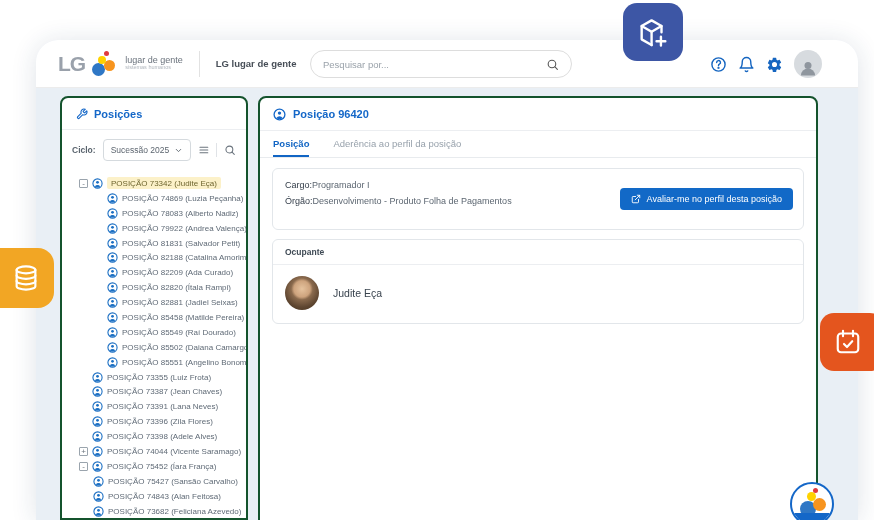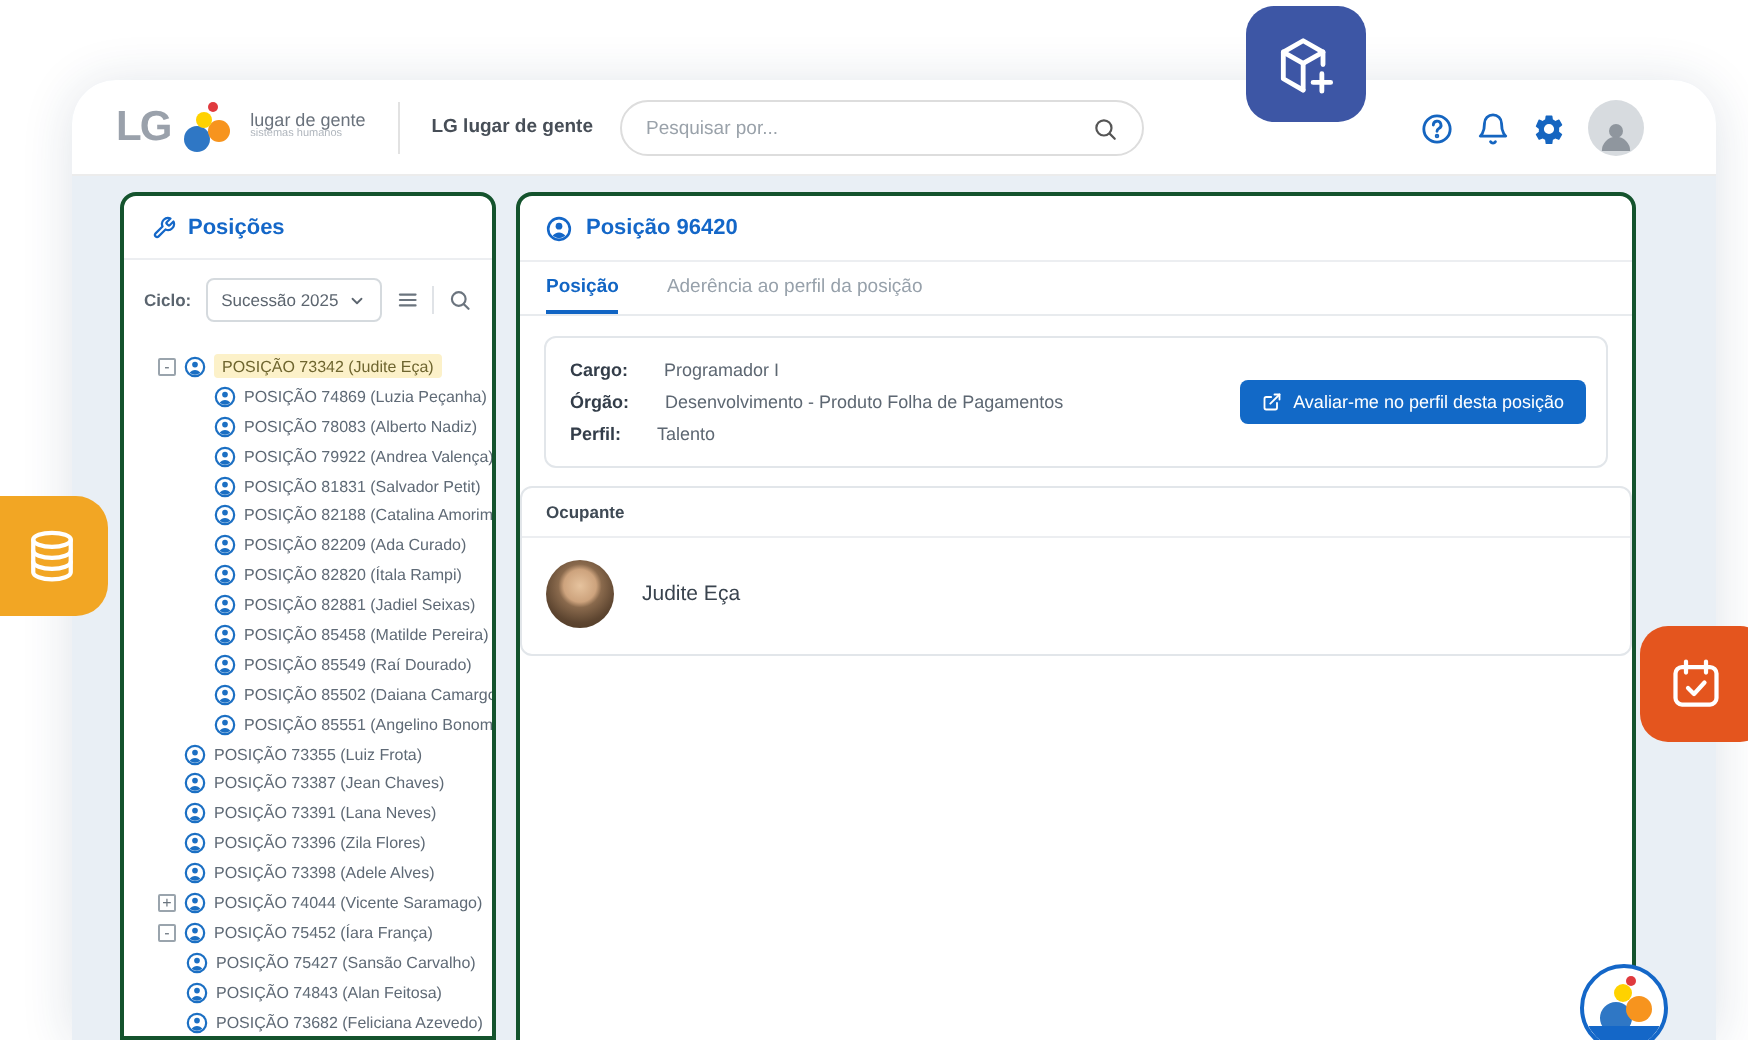--- a/index.html
+++ b/index.html
@@ -98,30 +98,30 @@
   .main-header .node-icon { width:13px; height:13px; margin:0; color:#1467c8; }
   .main-title { font-size:11px; font-weight:bold; color:#1467c8; }
   .tabs { display:flex; gap:24px; padding:0 13px; border-bottom:1px solid #e8ebee; height:27px; }
   .tab { font-size:9.5px; display:flex; align-items:center; cursor:pointer; color:#97a1ab; border-bottom:2px solid transparent; }
   .tab.active { color:#1165c4; font-weight:bold; border-bottom-color:#1165c4; }
   .details-box {
     position:relative; margin:10px 12px 9px; border:1px solid #e2e6ea; border-radius:6px;
     padding:8px 12px; min-height:62px;
   }
   .field-row { font-size:9px; line-height:16px; white-space:nowrap; }
-  .field-label { font-weight:bold; color:#333d49; margin-right:18px; }
+  .field-label { font-weight:normal; color:#333d49; margin-right:0; }
   .field-value { color:#5d6772; }
   .evaluate-btn {
     position:absolute; right:10px; top:50%; transform:translateY(-50%);
     background:#1269c7; color:#fff; border:none; border-radius:4px;
     font-size:9px; font-family:"Liberation Sans", sans-serif;
     padding:6px 11px; display:flex; align-items:flex-start; gap:6px; cursor:pointer;
   }
   .evaluate-btn svg { width:10px; height:10px; }
-  .occupant-box { margin:0 0; border:1px solid #e2e6ea; border-radius:6px; }
+  .occupant-box { margin:0 12px; border:1px solid #e2e6ea; border-radius:6px; }
   .occupant-header {
     font-size:8.5px; font-weight:bold; color:#3f4a55; padding:7px 12px;
     border-bottom:1px solid #eceef1;
   }
   .occupant-body { display:flex; align-items:center; gap:14px; padding:11px 12px 13px; }
   .photo {
     width:34px; height:34px; border-radius:50%;
     background:
       radial-gradient(circle at 50% 38%, #e6c39e 0%, #cda37d 30%, #8a6a4d 40%, #5d4530 68%, #46331f 100%);
   }
@@ -526,23 +526,20 @@
 
     <div class="details-box">
       <div>
 
       <div class="field-row">
             <span class="field-label">Cargo:</span><span class="field-value">Programador I</span>
           </div>
           <div class="field-row">
             <span class="field-label">Órgão:</span><span class="field-value">Desenvolvimento - Produto Folha de Pagamentos</span>
           </div>
-          <div class="field-row">
-            <span class="field-label">Perfil:</span><span class="field-value">Talento</span>
-          </div>
         </div>
       <button class="evaluate-btn">
         <svg viewBox="0 0 24 24" fill="none" stroke="#fff" stroke-width="2.2" stroke-linecap="round" stroke-linejoin="round">
           <path d="M18 13v6a2 2 0 0 1-2 2H5a2 2 0 0 1-2-2V8a2 2 0 0 1 2-2h6"></path>
           <polyline points="15 3 21 3 21 9"></polyline>
             <line x1="10" y1="14" x2="21" y2="3"></line>
           </svg>
         <span>Avaliar-me no perfil desta posição</span>
       </button>
     </div>

